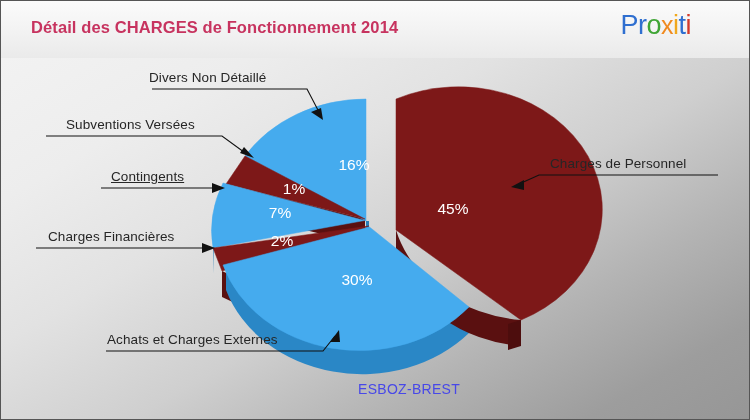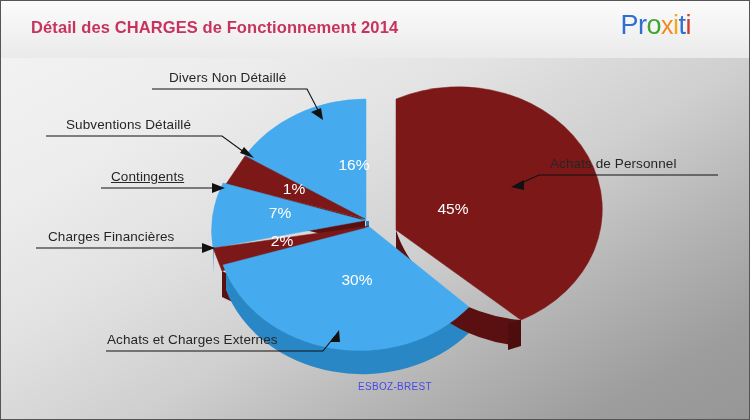--- a/index.html
+++ b/index.html
@@ -78,21 +78,21 @@
   
   .leader-label {
     position: absolute;
     font-size: 13.5px;
     color: #262626;
     white-space: nowrap;
     letter-spacing: 0.1px;
   }
   #source-label {
     position: absolute;
-    font-size: 10px;
+    font-size: 14px;
     color: #4848e8;
     letter-spacing: 0.3px;
     white-space: nowrap;
   }
   .slice-pct {
     font-size: 15.5px;
     fill: #ffffff;
     font-family: "Liberation Sans", sans-serif;
   }
 </style>
@@ -183,27 +183,27 @@
         <polygon points="224,130 211,125 211,135"></polygon>
 
         <polygon points="214,190 201,185 201,195"></polygon>
 
         <polygon points="338,272 329,284 339,284"></polygon>
 
         <polygon points="510,129 523,122 523,132"></polygon>
       </g>
     </svg>
 
-    <div class="leader-label" style="left:168px; top:12px;">Divers Non Détaillé</div>
-
-    <div class="leader-label" style="left:65px; top:59px;">Subventions Détaillé</div>
+    <div class="leader-label" style="left:148px; top:12px;">Divers Non Détaillé</div>
+
+    <div class="leader-label" style="left:65px; top:59px;">Subventions Versées</div>
 
     <div class="leader-label" style="left:110px; top:111px;text-decoration:underline;">Contingents</div>
 
     <div class="leader-label" style="left:106px; top:274px;">Achats et Charges Externes</div>
 
     <div class="leader-label" style="left:47px; top:171px;">Charges Financières</div>
 
-    <div class="leader-label" style="left:549px; top:98px;">Achats de Personnel</div>
+    <div class="leader-label" style="left:549px; top:98px;">Charges de Personnel</div>
 
     <div id="source-label" style="left:357px; top:323px;">ESBOZ-BREST</div>
   </div>
 </div>
 
 </body></html>

